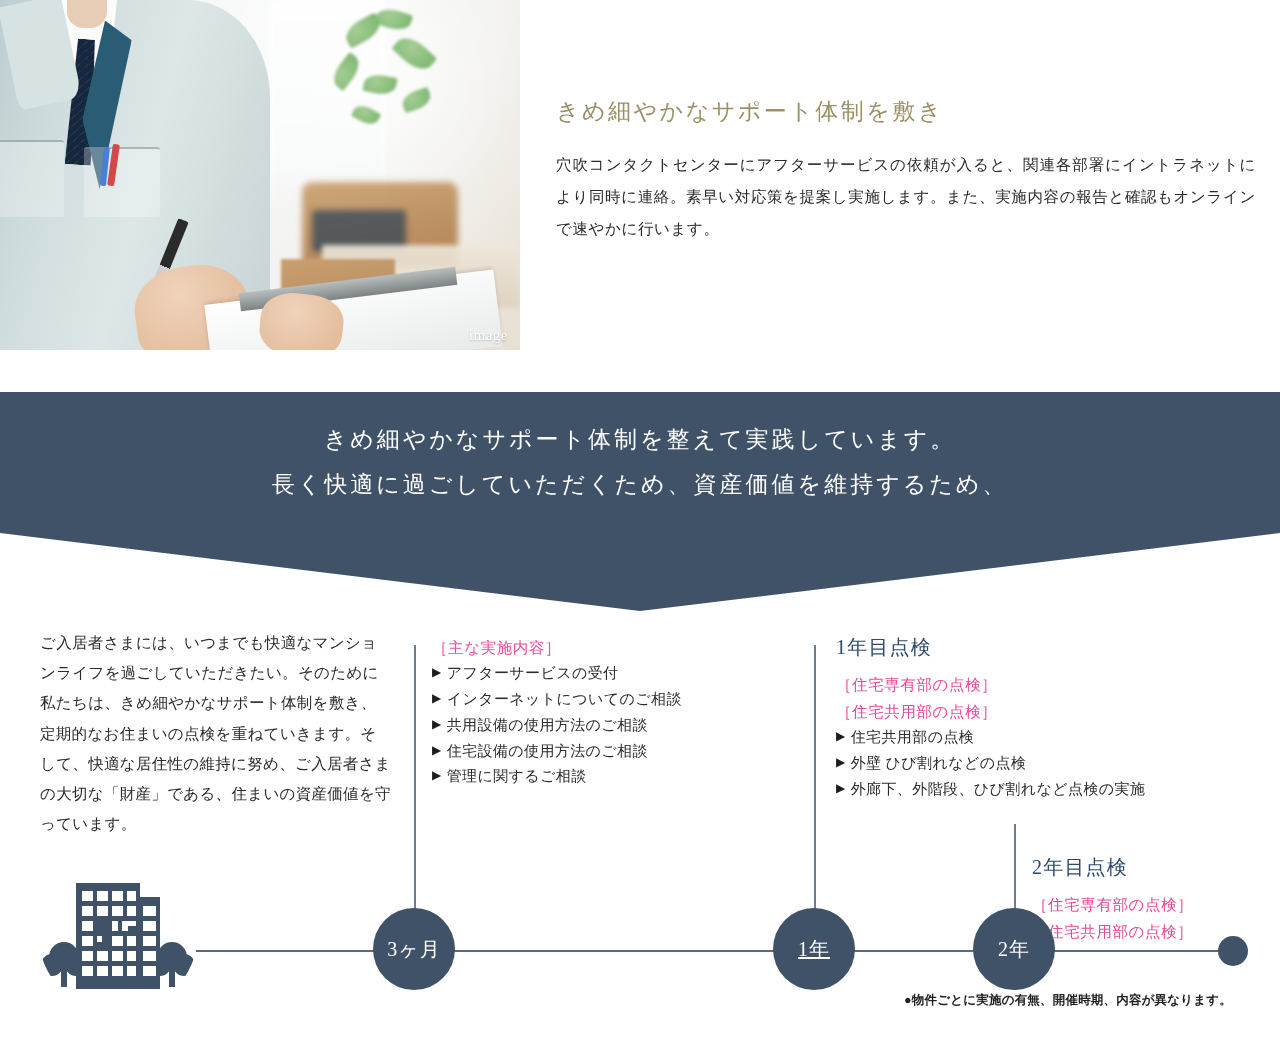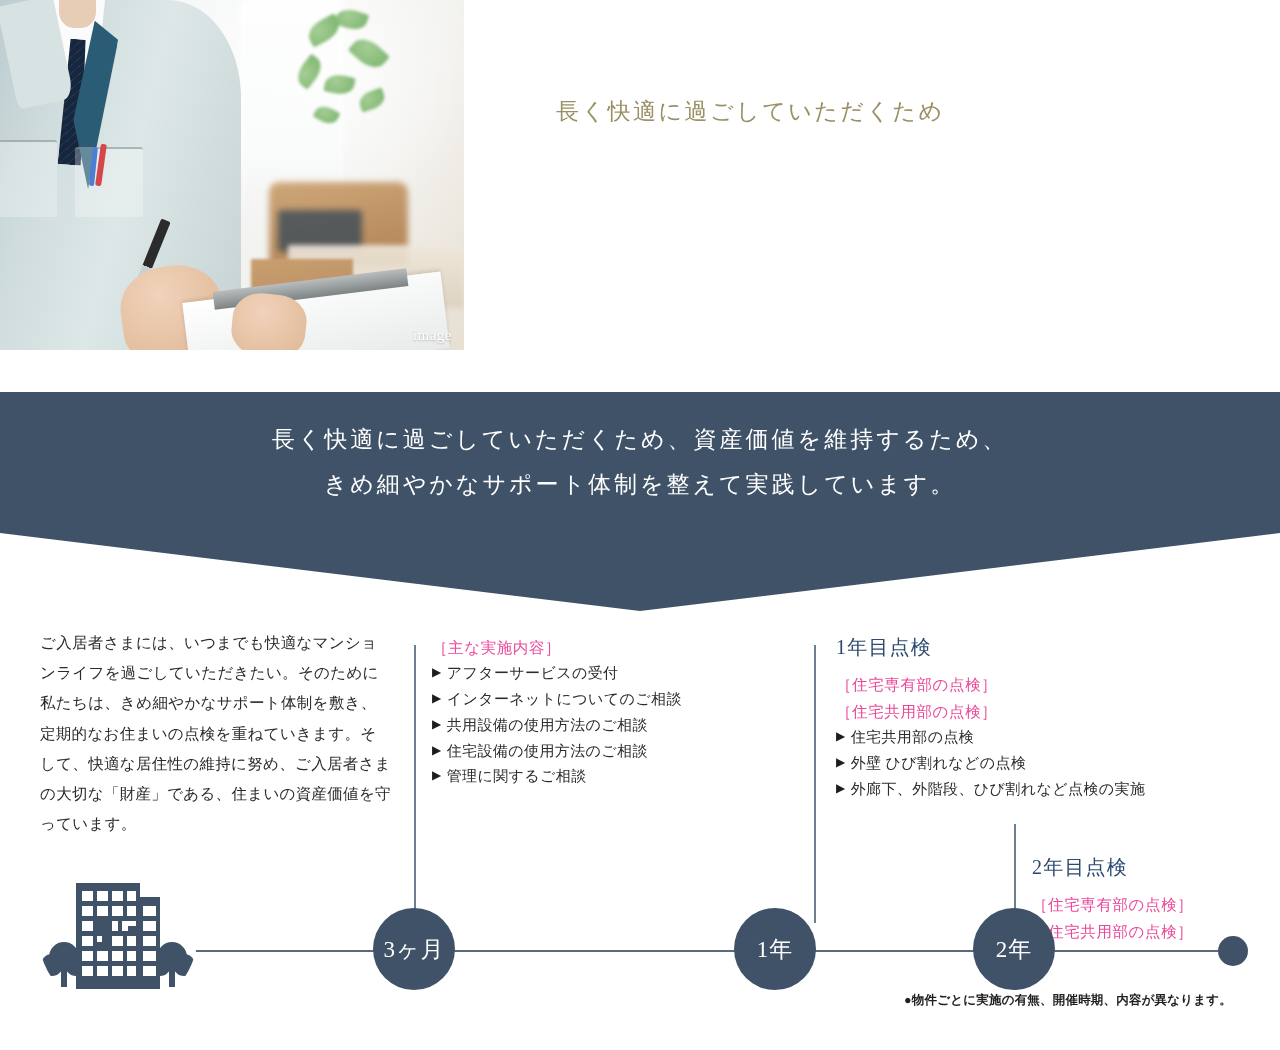--- a/index.html
+++ b/index.html
@@ -8,21 +8,21 @@
     background: #ffffff;
     font-family: "Liberation Serif", "DejaVu Serif", serif;
     overflow: hidden;
   }
   .page { position: relative; width: 1280px; height: 1050px; }
 
   
   .top { position: relative; width: 1280px; height: 380px; background: #fff; }
 
   .photo {
-    position: absolute; left: 0; top: 0; width: 464px; height: 350px;
+    position: absolute; left: 0; top: 0; width: 520px; height: 350px;
     overflow: hidden; background: #000000;
   }
   
   .photo-bg {
     position: absolute; inset: 0;
     background:
       radial-gradient(circle at 68% 20%, rgba(255,255,255,0.95) 0%, rgba(255,255,255,0.2) 38%, rgba(255,255,255,0) 60%),
       linear-gradient(120deg, #f6f8f8 0%, #f3f5f4 45%, #efeeea 72%, #e7dfd2 100%);
   }
   .photo-window {
@@ -173,21 +173,21 @@
     border-radius: 50%; background: #3f5267;
   }
 
   
   .stem { position: absolute; width: 1.6px; background: #6d7e90; }
 
   
   .circle {
     position: absolute; border-radius: 50%; background: #3f5267;
     display: flex; align-items: center; justify-content: center;
-    color: #fff; font-size: 23px; letter-spacing: 1px;
+    color: #fff; font-size: 20px; letter-spacing: 1px;
     font-family: "Liberation Serif", "DejaVu Serif", serif;
   }
 
   .icon-circle {
     position: absolute; left: 38px; top: 853px; width: 160px; height: 160px;
     border-radius: 50%; background: #ffffff; overflow: hidden;
   }
 
   
   .col { position: absolute; }
@@ -254,30 +254,31 @@
       <div class="pen-black"></div>
       <div class="hand"></div>
       <div class="clipboard"></div>
       <div class="clip-metal"></div>
       <div class="hand2"></div>
 
       <div class="img-watermark">image</div>
     </div>
 
     <div class="intro">
-      <h2>長く快適に過ごしていただくため</h2>
+      <h2>きめ細やかなサポート体制を敷き</h2>
+      <p>穴吹コンタクトセンターにアフターサービスの依頼が入ると、関連各部署にイントラネットにより同時に連絡。素早い対応策を提案し実施します。また、実施内容の報告と確認もオンラインで速やかに行います。</p>
     </div>
   </div>
 
   <div class="lower"></div>
 
   <div class="banner">
     <div class="banner-inner">
+      <div class="banner-line">きめ細やかなサポート体制を整えて実践しています。</div>
       <div class="banner-line">長く快適に過ごしていただくため、資産価値を維持するため、</div>
-      <div class="banner-line">きめ細やかなサポート体制を整えて実践しています。</div>
     </div>
   </div>
   <div class="arrow"></div>
 
   <div class="col lead" style="left:40px; top:628px; width:352px;">ご入居者さまには、いつまでも快適なマンションライフを過ごしていただきたい。そのために私たちは、きめ細やかなサポート体制を敷き、定期的なお住まいの点検を重ねていきます。そして、快適な居住性の維持に努め、ご入居者さまの大切な「財産」である、住まいの資産価値を守っています。</div>
 
   <div class="col" style="left:432px; top:634px; width:330px;">
     <div class="bracket">［主な実施内容］</div>
     <div class="bullet">
       <span class="tri">▶</span>
@@ -328,21 +329,21 @@
   <div class="tl-line"></div>
   <div class="tl-end-dot"></div>
 
   <div class="stem" style="left:414px; top:645px; height:278px;"></div>
   <div class="stem" style="left:814px; top:645px; height:278px;"></div>
   <div class="stem" style="left:1014px; top:824px; height:100px;"></div>
 
   <div class="circle" style="left:373px; top:908px; width:82px; height:82px;">
     <span>3ヶ月</span>
   </div>
-  <div class="circle" style="left:734px; top:908px; width:82px; height:82px;">
+  <div class="circle" style="left:773px; top:908px; width:82px; height:82px;text-decoration:underline;">
     <span>1年</span>
   </div>
   <div class="circle" style="left:973px; top:908px; width:82px; height:82px;">
     <span>2年</span>
   </div>
 
   <div class="icon-circle">
     <svg viewBox="0 0 160 160" width="160" height="160">
       <circle cx="80" cy="80" r="80" fill="#ffffff"></circle>
       <path d="M0 112 A80 80 0 0 0 160 112 L160 160 L0 160 Z" fill="#3f5267"></path>

